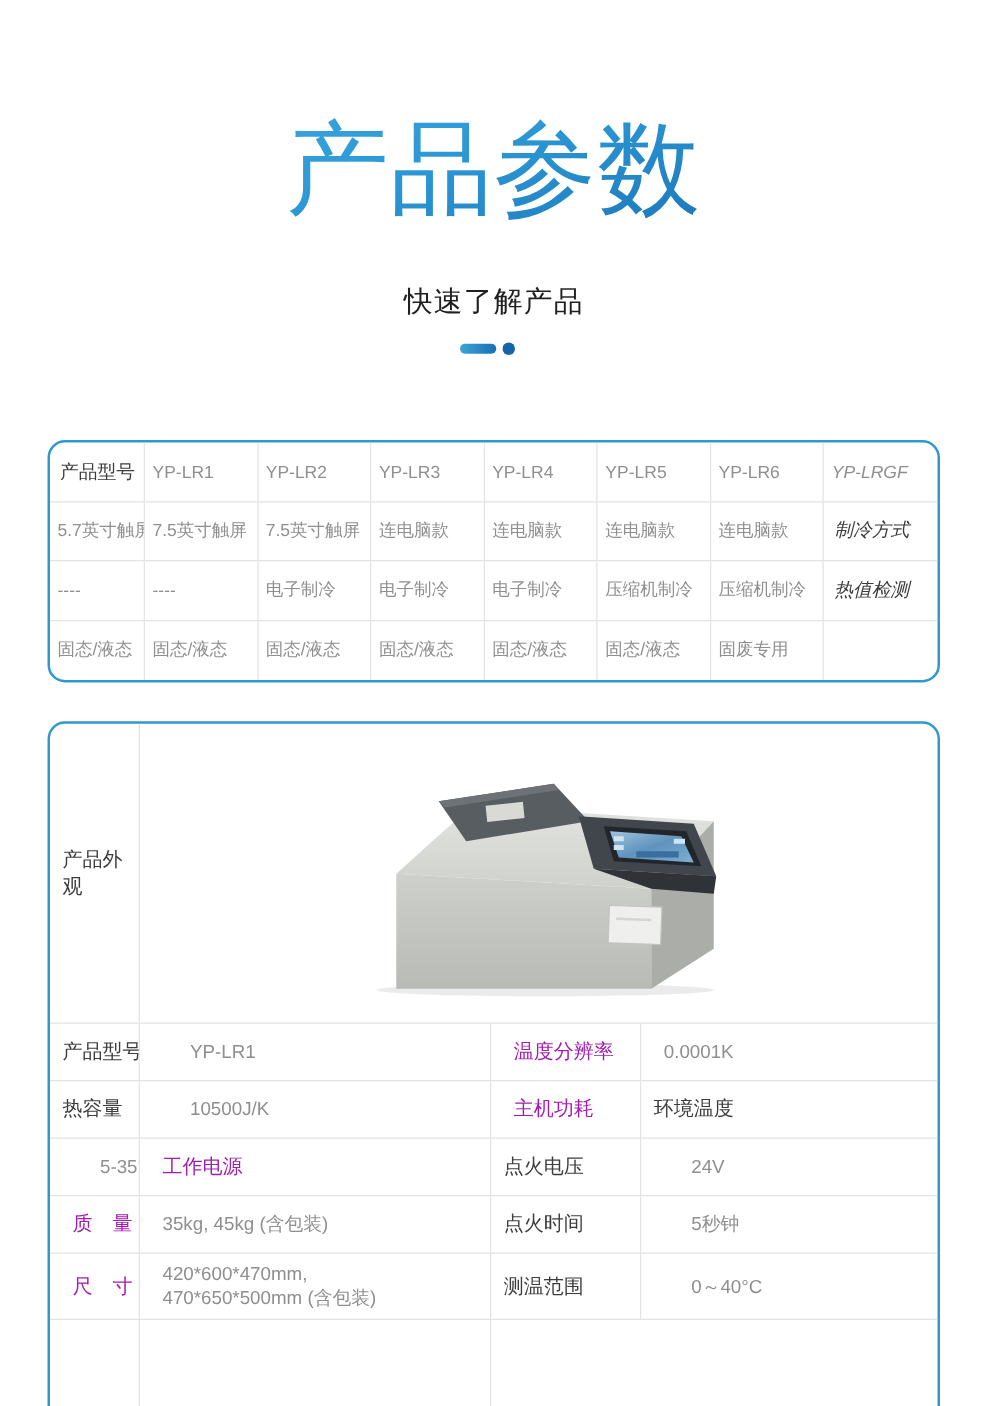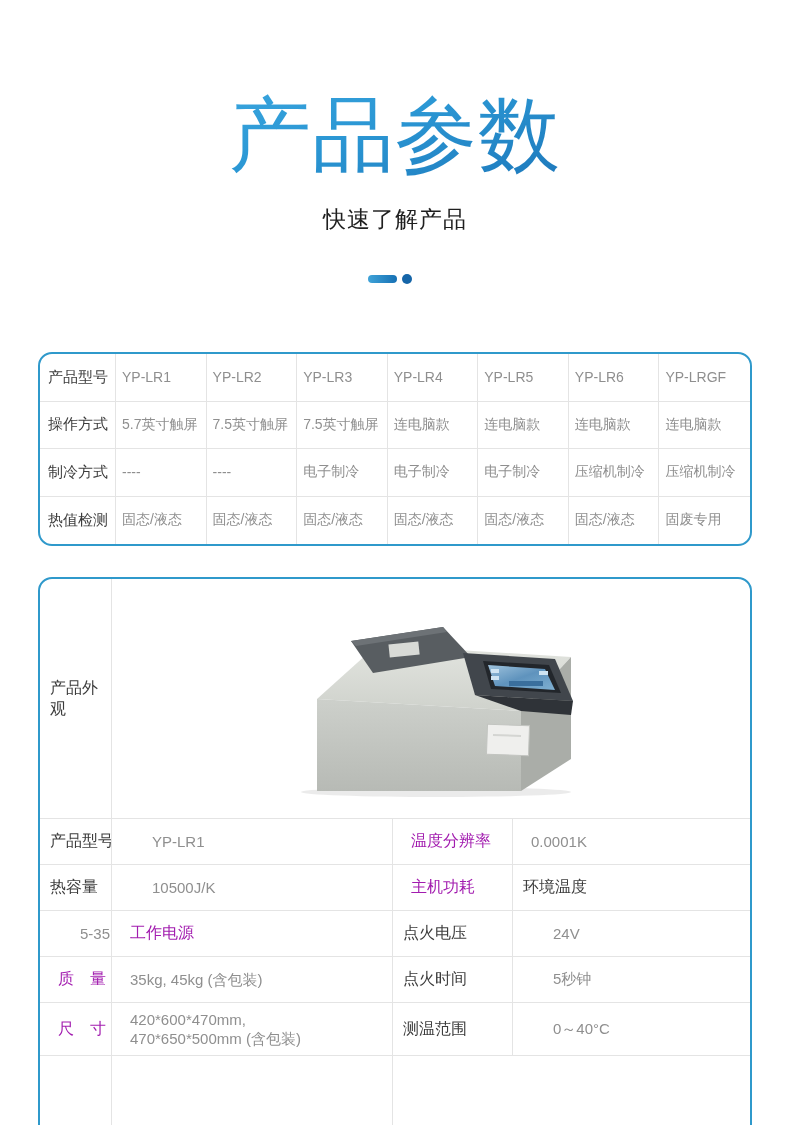--- a/index.html
+++ b/index.html
@@ -17,21 +17,21 @@
     font-family:"Liberation Serif","DejaVu Serif",serif;
   }
   @supports ((-webkit-background-clip:text) or (background-clip:text)) {
     .page-title {
       background:linear-gradient(160deg,#3fabe2 10%,#2b97d4 45%,#1668ae 95%);
       -webkit-background-clip:text; background-clip:text;
       -webkit-text-fill-color:transparent; color:transparent;
     }
   }
   .page-subtitle {
-    position:absolute; top:204px; left:0; width:790px;
+    position:absolute; top:226px; left:0; width:790px;
     text-align:center; font-size:23px; letter-spacing:1px; color:#1f1f1f;
   }
   .deco { position:absolute; top:274px; left:368px; width:46px; height:10px; }
   .deco-dash {
     position:absolute; left:0; top:1px; width:29px; height:8px; border-radius:4px;
     background:linear-gradient(90deg,#3fa3d8,#1670b4);
   }
   .deco-dot {
     position:absolute; left:34px; top:0; width:10px; height:10px; border-radius:50%;
     background:#1565a8;
@@ -43,21 +43,21 @@
     border:2px solid #2f99cb; border-radius:14px; overflow:hidden; background:#fff;
     display:grid;
     grid-template-columns:76px repeat(7,1fr);
     grid-template-rows:repeat(4,1fr);
   }
   .param-table .cell {
     display:flex; align-items:center;
     border-right:1px solid #e4e4e4; border-bottom:1px solid #e4e4e4;
     padding:0 3px 0 6px; overflow:hidden; white-space:nowrap;
   }
-  .param-table .cell:nth-child(8n) { border-right:none; }
+  .param-table .cell:nth-child(8n) { border-right:none;font-style:italic; }
   .param-table .cell:nth-child(n+25) { border-bottom:none; }
   .param-table .row-label { font-size:15px; color:#3c3c3c; padding-left:8px; }
   .param-table .row-value { font-size:14px; color:#8f8f8f; }
 
   
   .detail-card {
     position:absolute; top:577px; left:38px; width:714px; height:600px;
     border:2px solid #2f99cb; border-radius:14px; overflow:hidden; background:#fff;
     display:flex; flex-direction:column;
   }
@@ -103,21 +103,20 @@
 <div class="param-table">
   <div class="cell row-label">产品型号</div>
   <div class="cell row-value">YP-LR1</div>
   <div class="cell row-value">YP-LR2</div>
   <div class="cell row-value">YP-LR3</div>
   <div class="cell row-value">YP-LR4</div>
   <div class="cell row-value">YP-LR5</div>
   <div class="cell row-value">YP-LR6</div>
   <div class="cell row-value">YP-LRGF</div>
 
-  <div class="cell row-label">操作方式</div>
   <div class="cell row-value">5.7英寸触屏</div>
   <div class="cell row-value">7.5英寸触屏</div>
   <div class="cell row-value">7.5英寸触屏</div>
   <div class="cell row-value">连电脑款</div>
   <div class="cell row-value">连电脑款</div>
   <div class="cell row-value">连电脑款</div>
   <div class="cell row-value">连电脑款</div>
 
   <div class="cell row-label">制冷方式</div>
   <div class="cell row-value">----</div>

